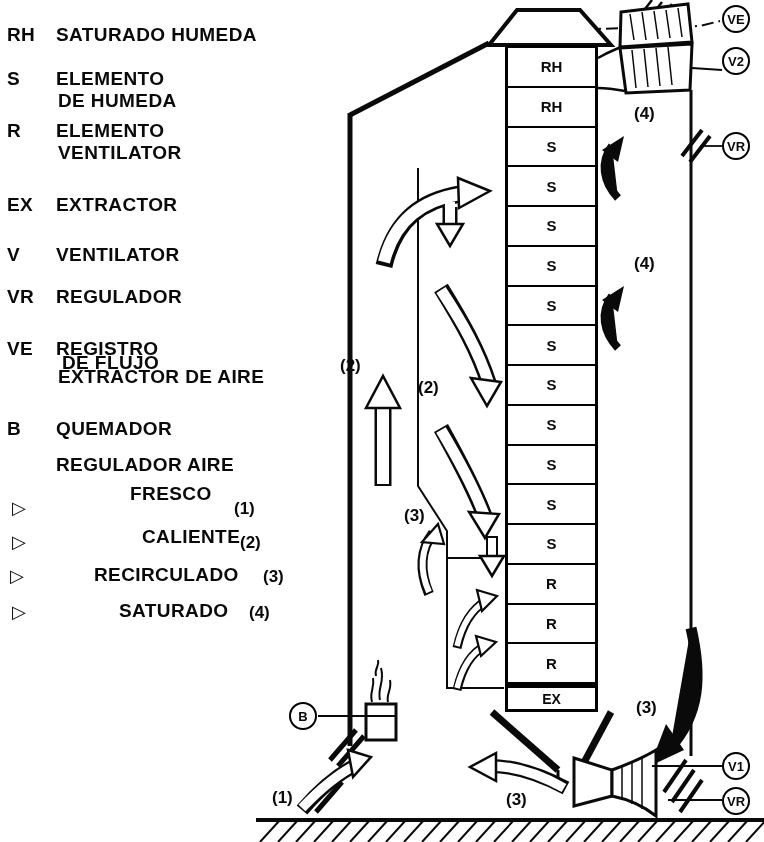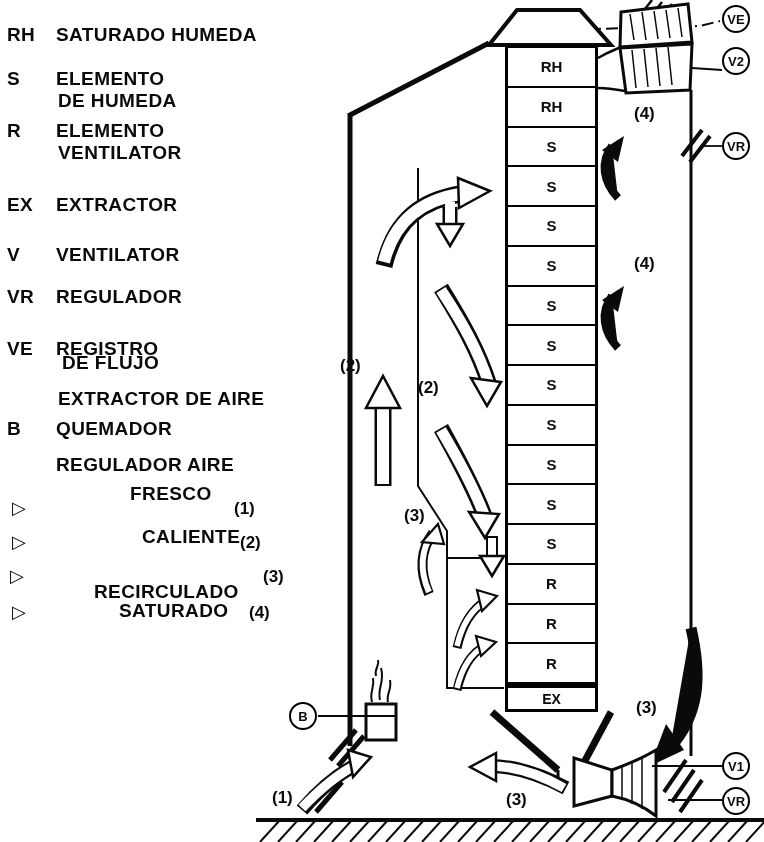--- a/index.html
+++ b/index.html
@@ -182,38 +182,38 @@
 
     <div class="lg abs abbr" style="top:244px;">V</div>
     <div class="lg abs" style="left:56px;top:244px;">VENTILATOR</div>
 
     <div class="lg abs abbr" style="top:286px;">VR</div>
     <div class="lg abs" style="left:56px;top:286px;">REGULADOR</div>
     <div class="lg abs" style="left:62px;top:308px;margin-top:44px;">DE FLUJO</div>
 
     <div class="lg abs abbr" style="top:338px;">VE</div>
     <div class="lg abs" style="left:56px;top:338px;">REGISTRO</div>
-    <div class="lg abs" style="left:58px;top:366px;margin-top:22px;">EXTRACTOR DE AIRE</div>
+    <div class="lg abs" style="left:58px;top:366px;">EXTRACTOR DE AIRE</div>
 
     <div class="lg abs abbr" style="top:418px;">B</div>
     <div class="lg abs" style="left:56px;top:418px;">QUEMADOR</div>
 
     <div class="lg abs" style="left:56px;top:454px;">REGULADOR AIRE</div>
 
     <div>
       <span class="lg abs tri" style="left:12px;top:497px;">▷</span>
       <div class="lg abs" style="left:130px;top:483px;">FRESCO</div>
       <div class="num abs" style="left:234px;top:499px;">(1)</div>
 
       <span class="lg abs tri" style="left:12px;top:531px;">▷</span>
       <div class="lg abs" style="left:117px;top:526px;margin-left:25px;">CALIENTE</div>
       <div class="num abs" style="left:240px;top:533px;">(2)</div>
 
       <span class="lg abs tri" style="left:10px;top:565px;">▷</span>
-      <div class="lg abs" style="left:94px;top:564px;margin-top:17px;">RECIRCULADO</div>
+      <div class="lg abs" style="left:94px;top:564px;">RECIRCULADO</div>
       <div class="num abs" style="left:263px;top:567px;">(3)</div>
 
       <span class="lg abs tri" style="left:12px;top:601px;">▷</span>
       <div class="lg abs" style="left:119px;top:600px;">SATURADO</div>
       <div class="num abs" style="left:249px;top:603px;">(4)</div>
     </div>
   </div>
 
   <div class="cells">
     <div class="cell">RH</div>

